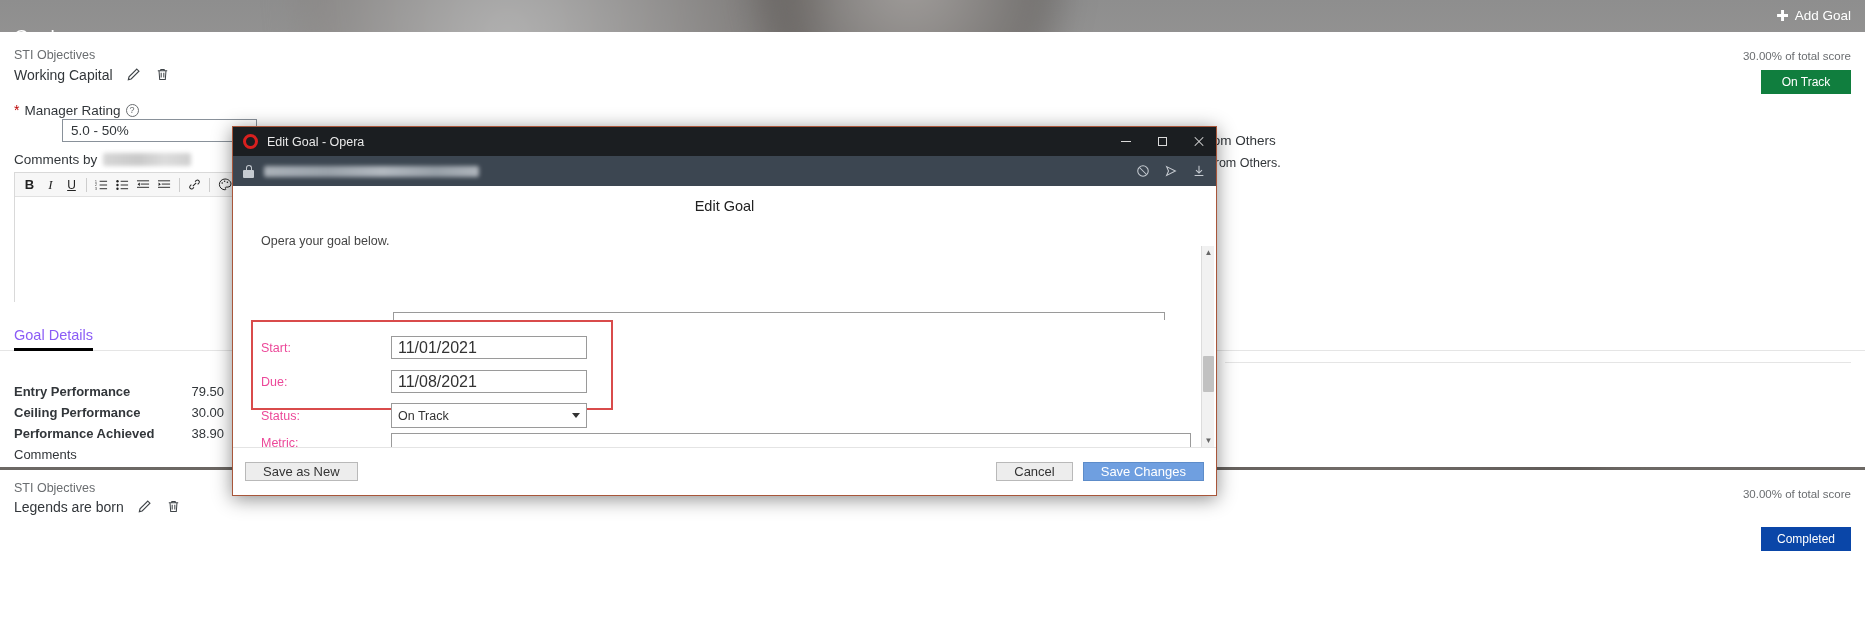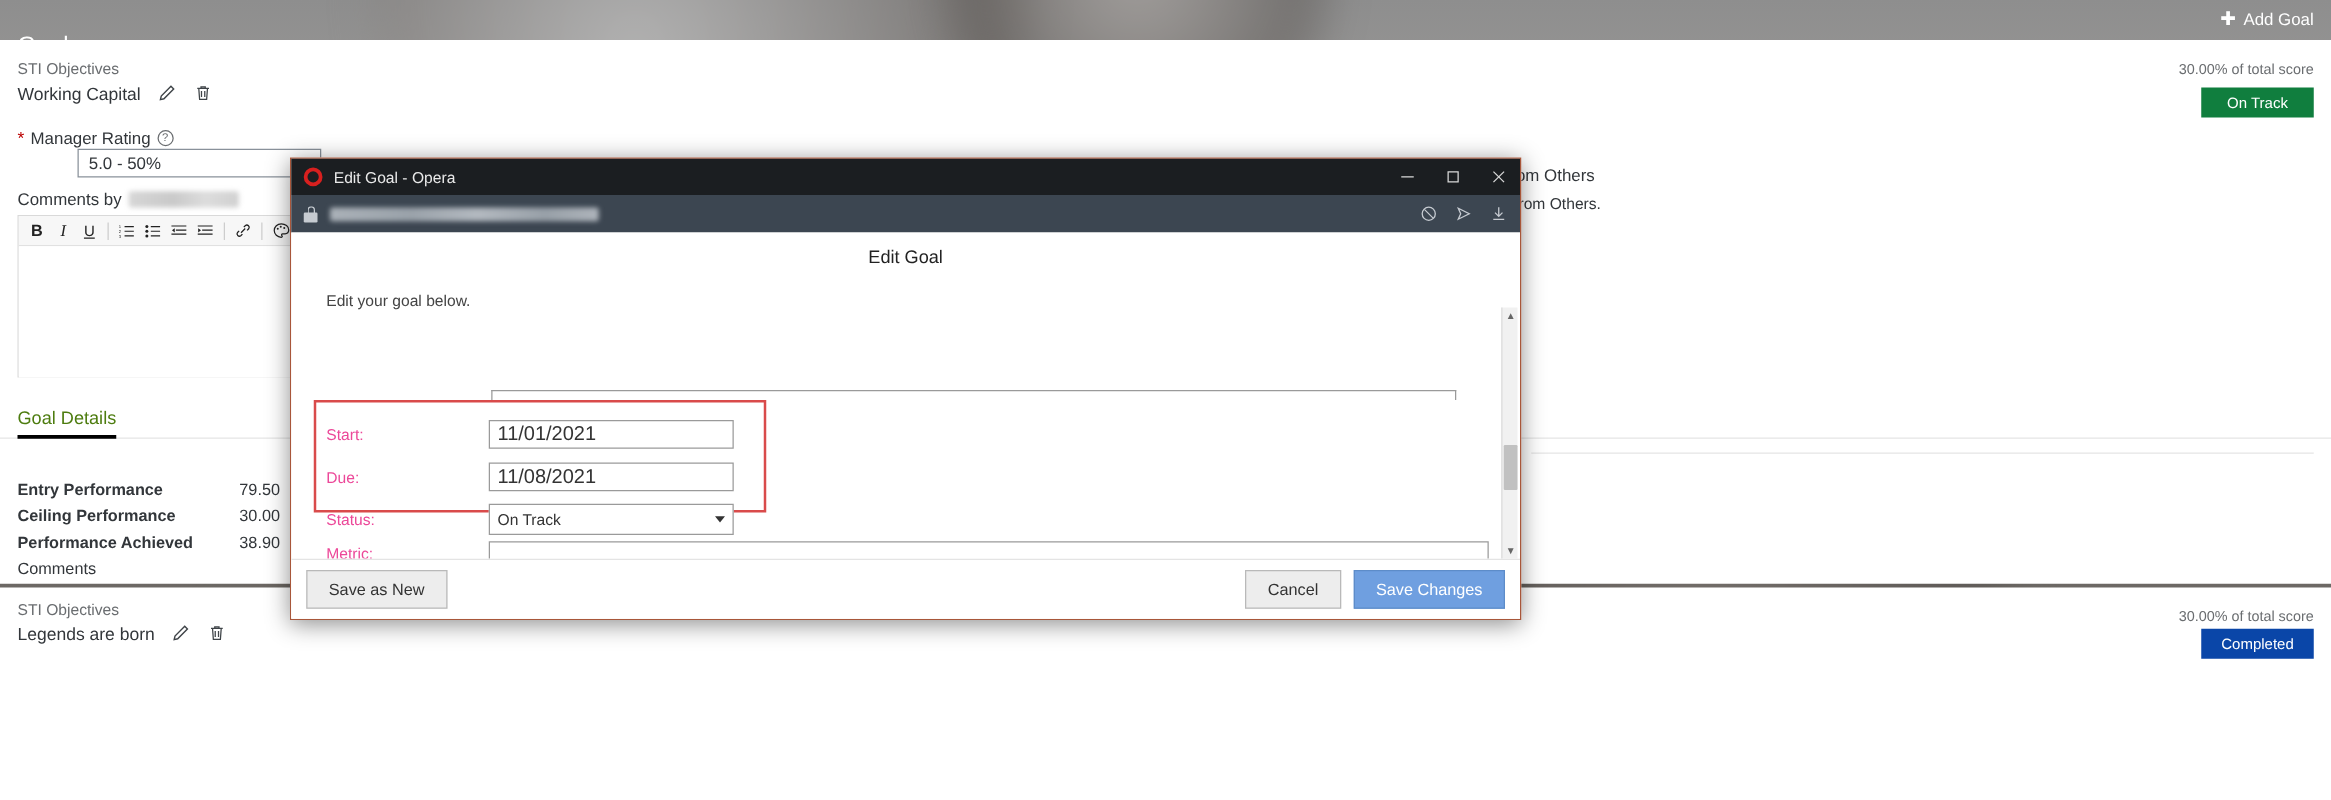--- a/index.html
+++ b/index.html
@@ -73,21 +73,21 @@
   .score-note {
     position: absolute; right: 14px; font-size: 11.5px; color: #6a6d70;
   }
   .status-badge {
     position: absolute; right: 14px;
     min-width: 90px; height: 24px; line-height: 24px;
     text-align: center; color: #fff; font-size: 12px;
     padding: 0 12px;
   }
   .badge-green { background: #107e3e; }
-  .badge-blue  { background: #0a46a8; }
+  .badge-blue  { background: #0a46a8; margin-top: 24px; }
 
   
   .field-label {
     position: absolute; font-size: 13.5px; color: #32363a;
     display: flex; align-items: center; gap: 5px;
   }
   .req-star { color: #bb0000; font-size: 14px; }
   .help-circle {
     width: 13px; height: 13px; border: 1px solid #6a6d70; border-radius: 50%;
     color: #6a6d70; font-size: 9px; line-height: 11px; text-align: center;
@@ -139,21 +139,21 @@
   
   .ratings-title { position: absolute; font-size: 13.5px; color: #32363a; }
   .ratings-sub { position: absolute; font-size: 12.5px; color: #32363a; }
 
   
   .tabbar {
     position: absolute; left: 0; width: 1865px;
     border-bottom: 1px solid #e5e5e5;
   }
   .tab {
-    display: inline-block; font-size: 14.5px; color: #4d7c0f;
+    display: inline-block; font-size: 14.5px; color: #8b5cf6;
     padding-bottom: 7px; cursor: pointer; position: relative;
   }
   .tab.active::after {
     content: ""; position: absolute; left: 0; right: 0; bottom: -1px;
     height: 3px; background: #000000;
   }
 
   
   .detail-row {
     position: absolute; font-size: 13px; color: #32363a;
@@ -272,21 +272,21 @@
     position: absolute; left: 1px; width: 11px; height: 36px;
     background: #c1c1c1; border-radius: 1px; cursor: pointer;
   }
 
   .dlg-footer {
     position: absolute; left: 0; right: 0; bottom: 0; height: 48px;
     background: #ffffff; border-top: 1px solid #e4e4e4;
     display: flex; align-items: center; padding: 0 12px;
   }
   .btn {
-    height: 31px; font-size: 13px; padding: 0 17px; cursor: pointer;
+    height: 19px; font-size: 13px; padding: 0 17px; cursor: pointer;
     border: 1px solid #b9b9b9; background: #ededed; color: #333;
     display: inline-flex; align-items: center; justify-content: center;
   }
   .btn-primary {
     background: #6f9fe0; border: 1px solid #5d8cc9; color: #ffffff;
   }
   .footer-right { margin-left: auto; display: flex; gap: 10px; }
 
   .divider-line { position: absolute; background: #e5e5e5; height: 1px; }
 </style>
@@ -493,21 +493,21 @@
           <svg width="14" height="14" viewBox="0 0 16 16" fill="none" stroke="#c6cbd1" stroke-width="1.2">
             <path d="M8 2v8M4.6 7l3.4 3.4L11.4 7M3 13.2h10"></path>
           </svg>
         </span>
       </span>
     </div>
 
     <div id="opera-content">
 
       <div class="dlg-heading">Edit Goal</div>
-      <div class="dlg-sub">Edit your goal below.</div>
+      <div class="dlg-sub">Opera your goal below.</div>
 
       <div class="form-scroll">
 
         <div class="form-top-line"></div>
 
         <div class="red-box"></div>
 
         <div class="frow" style="left:28px; top:82px;">
           <span class="flabel">Start:</span>
           <span class="finput">11/01/2021</span>

